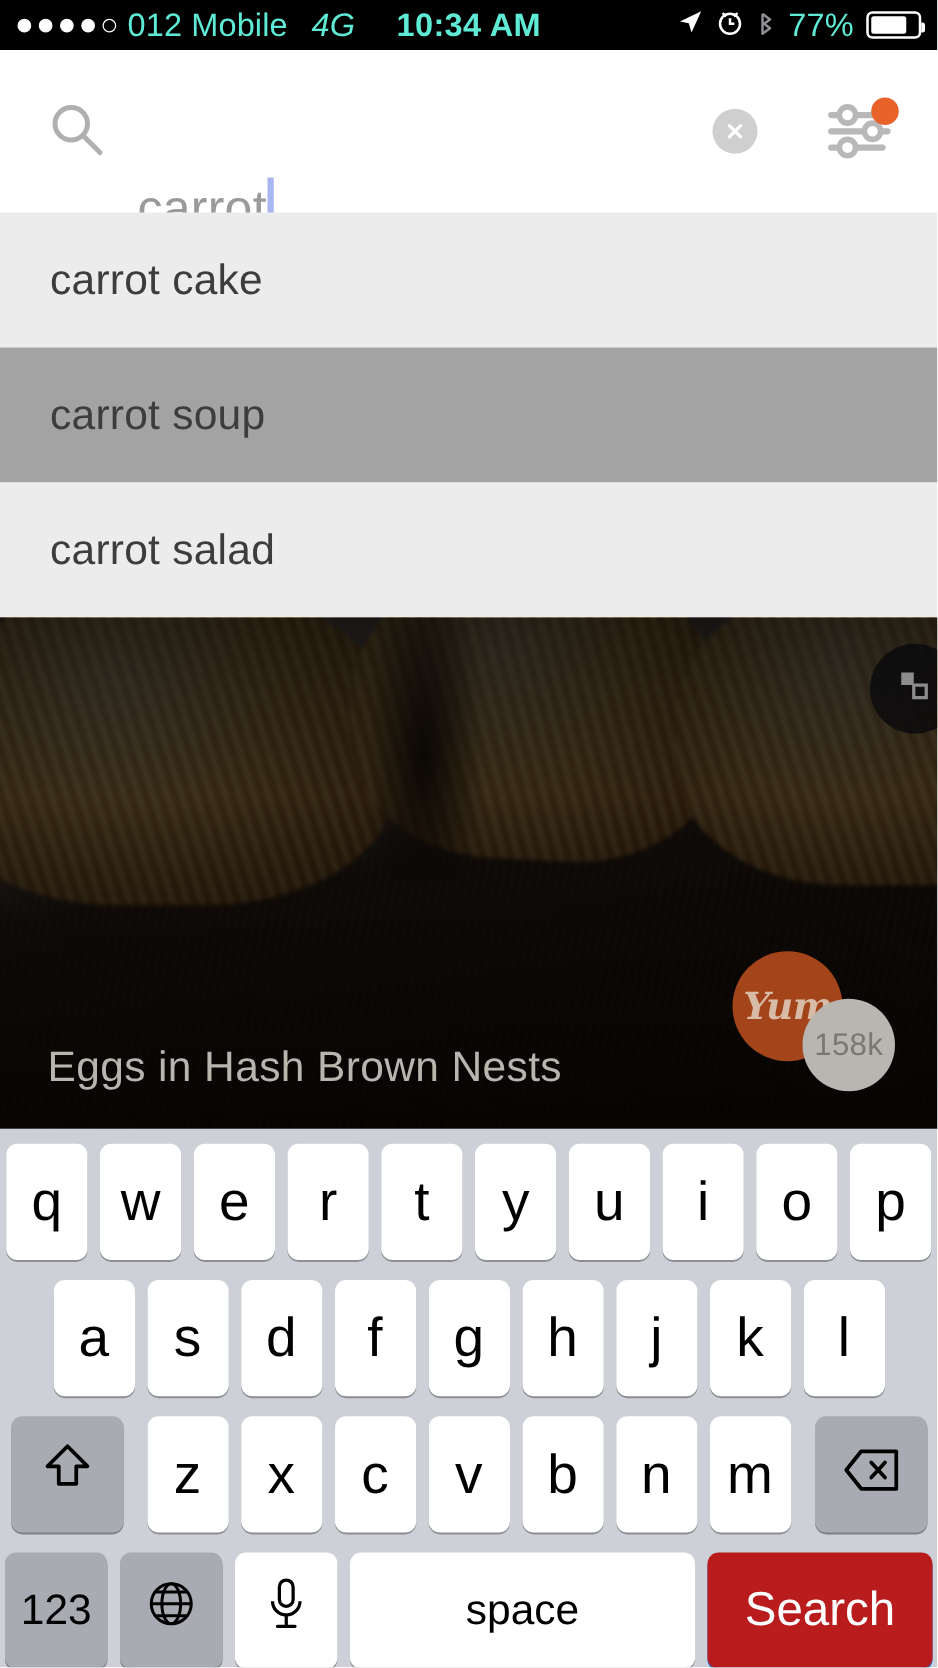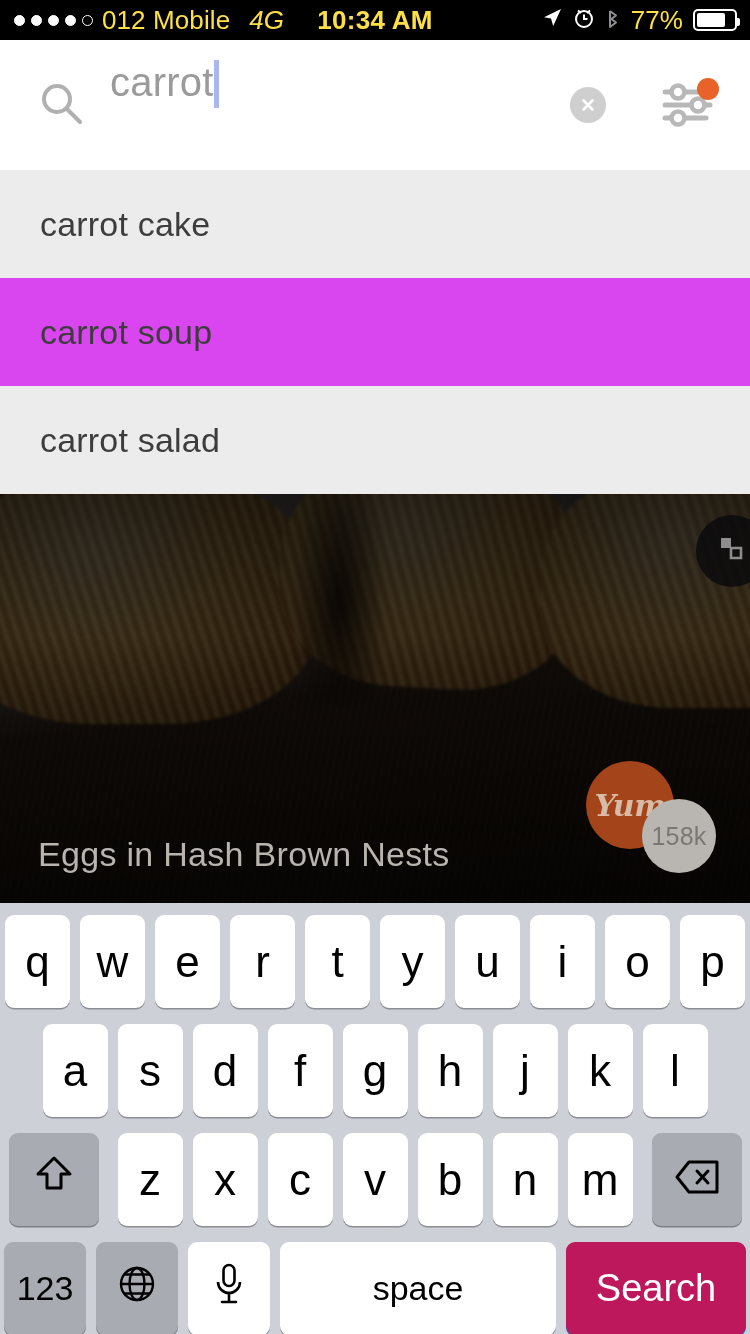--- a/index.html
+++ b/index.html
@@ -6,21 +6,21 @@
   html, body {
     width:750px; height:1334px;
     font-family:"Liberation Sans", sans-serif;
     background:#fff; overflow:hidden;
   }
   #screen { position:relative; width:750px; height:1334px; overflow:hidden; background:#fff; }
 
   
   .statusbar {
     position:absolute; top:0; left:0; width:750px; height:40px;
-    background:#000; color:#fde047;
+    background:#000; color:#5eead4;
     display:flex; align-items:center;
     font-size:26px; letter-spacing:0.1px;
   }
   .sb-left { display:flex; align-items:center; gap:9px; padding-left:14px; }
   .dots { display:flex; align-items:center; gap:6px; }
   .dot { width:11px; height:11px; border-radius:50%; border:1.6px solid #fff; }
   .dot.filled { background:#fff; }
   .sb-carrier { font-size:26px; }
   .sb-net { font-size:26px; margin-left:10px;font-style:italic; }
   .sb-center {
@@ -42,21 +42,21 @@
   }
   .battery > i { display:block; height:100%; width:77%; background:#fff; border-radius:2px; }
 
   
   .searchbar {
     position:absolute; top:40px; left:0; width:750px; height:130px;
     background:#fff; display:flex; align-items:center;
   }
   .search-icon { margin-left:38px; flex:0 0 auto; }
   .search-field {
-    flex:1 1 auto; position:relative; display:flex; align-items:flex-start;
+    flex:1 1 auto; position:relative; display:flex; align-items:flex-end;
     margin-left:26px; height:100%;margin-top:39px;
   }
   .search-text {
     font-size:40px; color:#9a9a9a; font-weight:300; letter-spacing:0.2px;
   }
   .caret {
     display:inline-block; width:5px; height:48px;
     background:#a9b6ef; margin-left:1px; vertical-align:middle;
   }
   .clear-btn {
@@ -71,21 +71,21 @@
   }
 
   
   .suggestions { position:absolute; top:170px; left:0; width:750px; }
   .suggestion {
     height:108px; display:flex; align-items:center;
     padding-left:40px;
     font-size:34px; font-weight:300; color:#3d3d3d; letter-spacing:0.2px;
   }
   .suggestion.alt { background:#ececec; }
-  .suggestion.plain { background:#d946ef; }
+  .suggestion.plain { background:#a3a3a3; }
 
   
   .recipe-card {
     position:absolute; top:494px; left:0; width:750px; height:409px;
     overflow:hidden; background:#120d08;
   }
   .photo { position:absolute; inset:0; }
   
   .photo .wood {
     position:absolute; inset:0;
@@ -178,21 +178,21 @@
   .key.special { background:#a8abb2; box-shadow:0 1.5px 0 rgba(120,123,129,0.95); }
   .key.shift { width:90px; margin-right:14px; margin-left:4px; }
   .key.backspace { width:90px; margin-left:14px; margin-right:4px; }
   .row4 { align-items:center; }
   .row4 .key { height:93px; }
   .key.num { width:82px; font-size:34px; margin:0 5px 0 4px; }
   .key.globe { width:82px; margin:0 5px; }
   .key.mic { width:82px; background:#fff; margin:0 5px; }
   .key.space { flex:1 1 auto; max-width:285px; font-size:34px; margin:0 5px; }
   .key.searchkey {
-    width:180px; background:#be185d; color:#fff; font-size:38px;
+    width:180px; background:#b91c1c; color:#fff; font-size:38px;
     margin:0 4px 0 5px; box-shadow:0 1.5px 0 rgba(14,96,195,0.9);
   }
 </style>
 </head>
 <body>
 
 <div id="screen">
 
   <div class="statusbar">
     <div class="sb-left">

